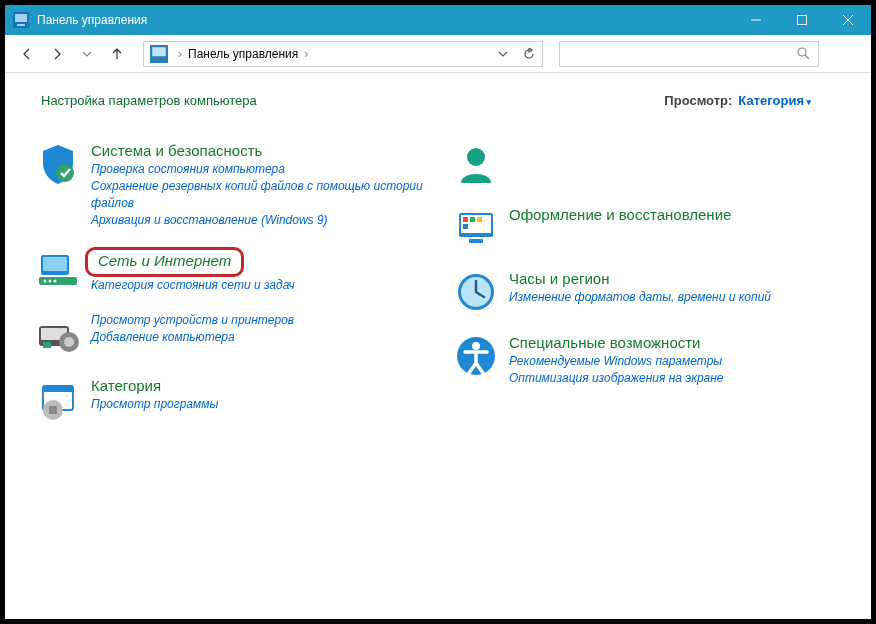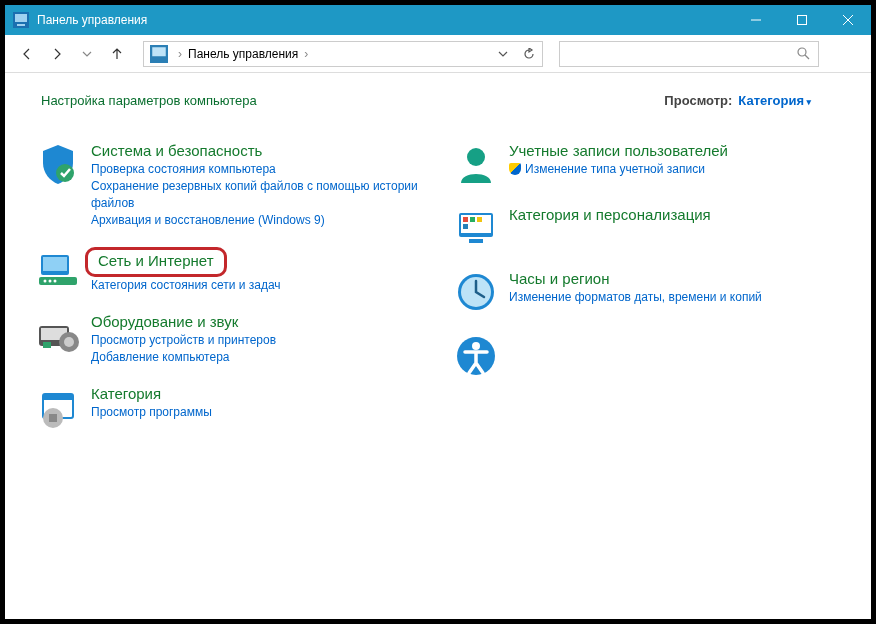--- a/index.html
+++ b/index.html
@@ -26,22 +26,22 @@
   .headrow .sp { flex: 1; }
   .viewlabel { color: #444; margin-right: 6px; font-weight: bold; }
   .viewvalue { color: #0066cc; font-weight: bold; }
   .viewvalue::after { content: " ▾"; font-size: 9px; }
   .cols { display: flex; gap: 30px; }
   .col { flex: 1; }
   .cat { display: flex; margin-bottom: 18px; }
   .cat .ico { width: 46px; height: 46px; margin-right: 10px; display:flex; align-items:center; justify-content:center; flex-shrink:0; }
   .cat .body { }
   .cat .title { color: #147a2d; font-size: 15px; line-height: 20px; display: inline-block; }
-  .cat .title.highlight { border: 3px solid #c3272b; border-radius: 10px; padding: 1px 10px 3px 10px; margin-left: -6px; }
-  .cat .link { color: #0066cc; font-size: 12px; line-height: 17px; display: block; }
+  .cat .title.highlight { border: 3px solid #c3272b; border-radius: 10px; padding: 1px 10px 3px 10px; margin-left: -6px; font-style: italic; }
+  .cat .link { color: #0066cc; font-size: 12px; line-height: 17px; display: block; font-style: italic; }
   .cat .link.small-shield::before { content: ""; display:inline-block; width:12px; height:12px; margin-right:4px; vertical-align:-2px;
     background: linear-gradient(135deg,#ffcc00 0 50%,#0066cc 50% 100%); border-radius: 2px 2px 6px 6px; }
 </style>
 </head>
 <body>
 
 <div class="window">
 
   <div class="titlebar">
     <span class="icon-slot">
@@ -160,21 +160,21 @@
           <div class="cat">
             <div class="ico">
               <svg viewBox="0 0 46 46" width="46" height="46">
                 <rect x="4" y="14" width="30" height="20" rx="3" fill="#555"></rect>
                 <rect x="6" y="16" width="26" height="12" fill="#ddd"></rect>
                 <circle cx="34" cy="30" r="10" fill="#888"></circle>
                 <circle cx="34" cy="30" r="5" fill="#ccc"></circle>
                 <rect x="8" y="30" width="8" height="6" fill="#2fa36b"></rect>
               </svg>
             </div>
-            <div class="body"><a class="title">Оборудование и звук</a><a class="link">Просмотр устройств и принтеров</a><a class="link">Добавление компьютера</a></div>
+            <div class="body"><a class="link">Просмотр устройств и принтеров</a><a class="link">Добавление компьютера</a></div>
           </div>
           <div class="cat">
             <div class="ico">
               <svg viewBox="0 0 46 46" width="46" height="46">
                 <rect x="8" y="10" width="30" height="24" rx="2" fill="#fff" stroke="#1e88d2" stroke-width="2"></rect>
                 <rect x="8" y="10" width="30" height="6" fill="#1e88d2"></rect>
                 <circle cx="18" cy="34" r="10" fill="#bbb"></circle>
                 <rect x="14" y="30" width="8" height="8" fill="#888"></rect>
               </svg>
             </div>
@@ -182,52 +182,52 @@
           </div>
         </div>
       <div class="col" id="col-right">
           <div class="cat">
             <div class="ico">
               <svg viewBox="0 0 46 46" width="46" height="46">
                 <circle cx="23" cy="16" r="9" fill="#16a085"></circle>
                 <path d="M8 42 C8 30 38 30 38 42 Z" fill="#16a085"></path>
               </svg>
             </div>
-            <div class="body"><a class="title">Учетные записи пользователей</a><a class="link small-shield">Изменение типа учетной записи</a></div>
           </div>
           <div class="cat">
             <div class="ico">
               <svg viewBox="0 0 46 46" width="46" height="46">
                 <rect x="6" y="8" width="34" height="24" rx="2" fill="#1e88d2"></rect>
                 <rect x="8" y="10" width="30" height="18" fill="#fff"></rect>
                 <rect x="10" y="12" width="5" height="5" fill="#e74c3c"></rect>
                 <rect x="17" y="12" width="5" height="5" fill="#27ae60"></rect>
                 <rect x="24" y="12" width="5" height="5" fill="#f1c40f"></rect>
                 <rect x="10" y="19" width="5" height="5" fill="#2980b9"></rect>
                 <rect x="16" y="34" width="14" height="4" fill="#1e88d2"></rect>
               </svg>
             </div>
-            <div class="body"><a class="title">Категория и персонализация</a></div>
+            <div class="body"><a class="title">Оформление и восстановление</a></div>
           </div>
           <div class="cat">
             <div class="ico">
               <svg viewBox="0 0 46 46" width="46" height="46">
                 <circle cx="23" cy="23" r="18" fill="#1e88d2"></circle>
                 <circle cx="23" cy="23" r="15" fill="#bde3f7"></circle>
                 <path d="M23 12 V23 L31 28" stroke="#1e5f8a" stroke-width="2.5" fill="none" stroke-linecap="round"></path>
               </svg>
             </div>
             <div class="body"><a class="title">Часы и регион</a><a class="link">Изменение форматов даты, времени и копий</a></div>
           </div>
           <div class="cat">
             <div class="ico">
               <svg viewBox="0 0 46 46" width="46" height="46">
                 <circle cx="23" cy="23" r="19" fill="#1e88d2"></circle>
                 <circle cx="23" cy="13" r="4" fill="#fff"></circle>
                 <path d="M12 19 L34 19 M23 19 V30 M23 30 L16 40 M23 30 L30 40" stroke="#fff" stroke-width="3.5" stroke-linecap="round"></path>
               </svg>
             </div>
+            <div class="body"><a class="title">Специальные возможности</a><a class="link">Рекомендуемые Windows параметры</a><a class="link">Оптимизация изображения на экране</a></div>
           </div>
         </div>
     </div>
   </div>
 
 </div>
 
 </body></html>

